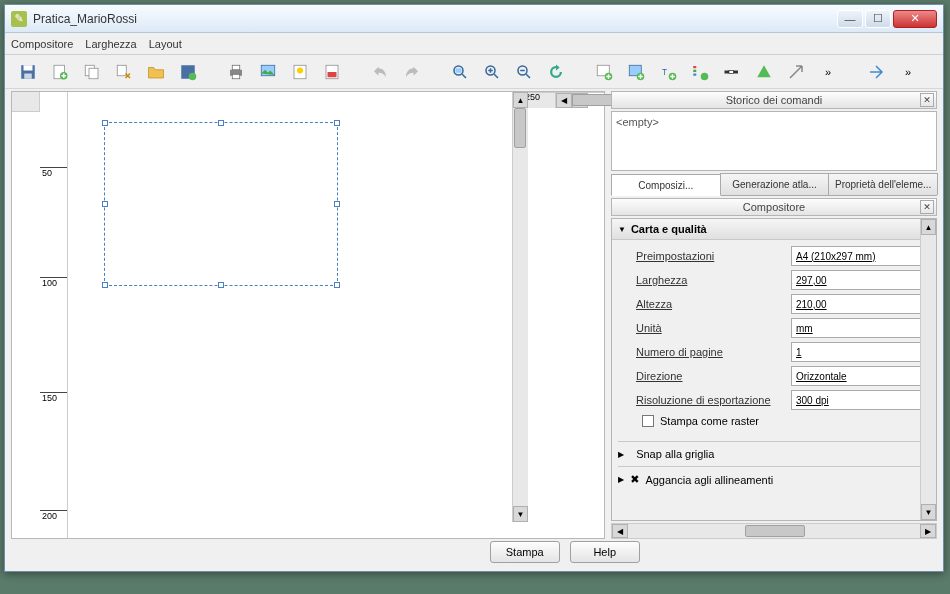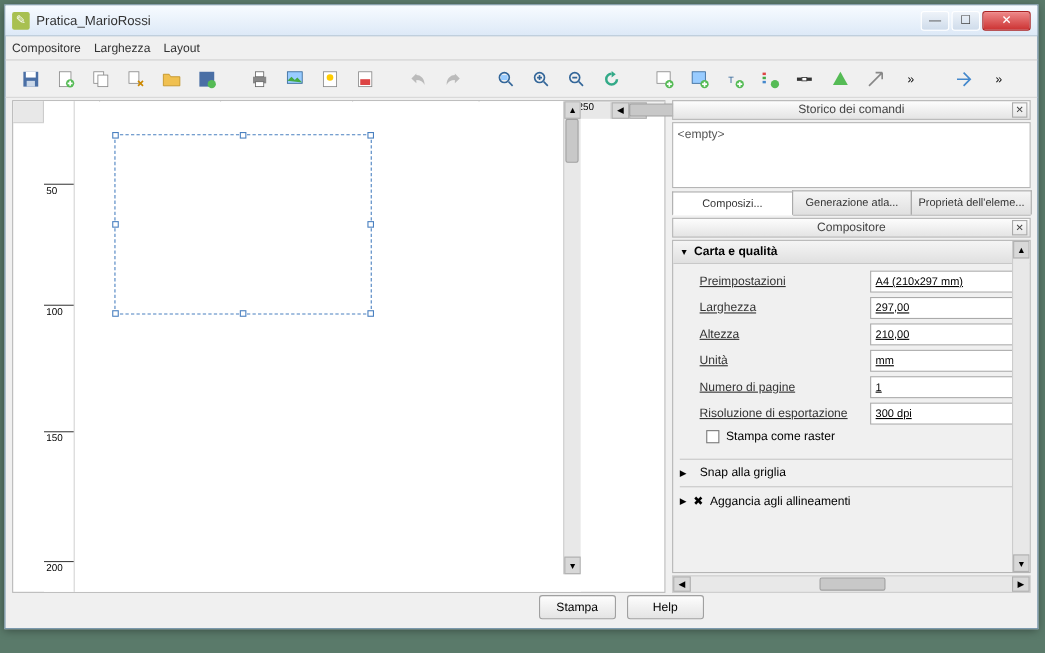--- a/index.html
+++ b/index.html
@@ -342,20 +342,24 @@
             </div>
           <div class="row">
               <label>Unità</label>
               <div class="field">mm</div>
             </div>
           <div class="row">
               <label>Numero di pagine</label>
               <div class="field">1</div>
             </div>
           <div class="row">
+              <label>Direzione</label>
+              <div class="field">Orizzontale</div>
+            </div>
+          <div class="row">
               <label>Risoluzione di esportazione</label>
               <div class="field">300 dpi</div>
             </div>
           <div class="checkline">
             <div class="cb"></div>
             <span>Stampa come raster</span>
           </div>
         </div>
         <div class="hr"></div>
         <div class="collapse-row">

